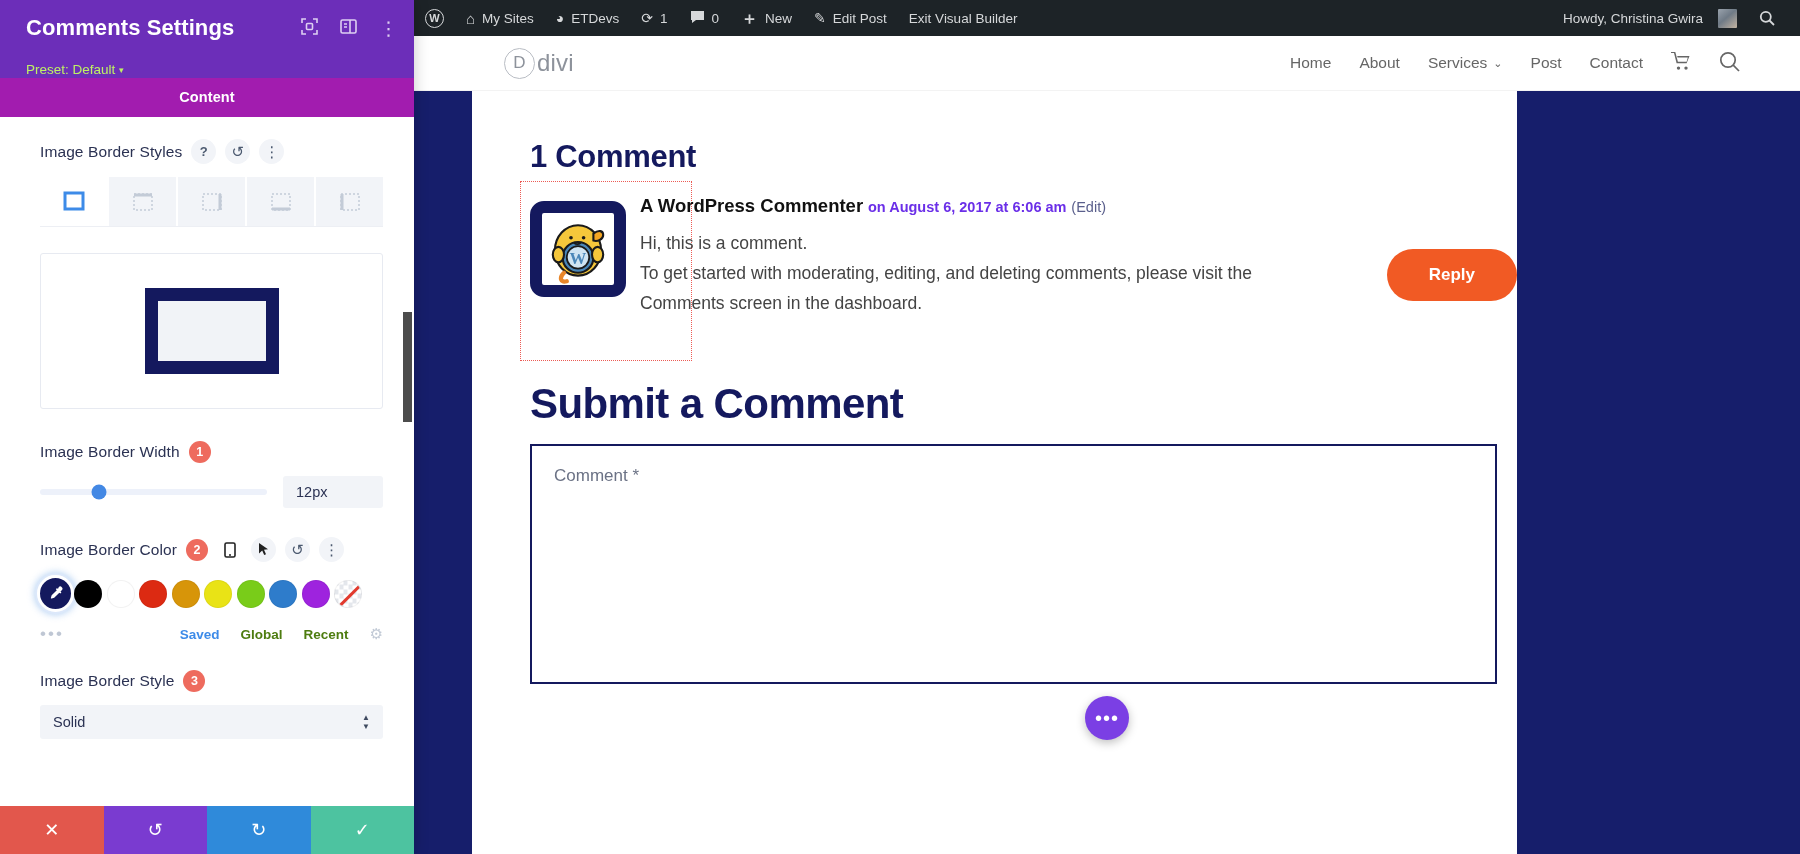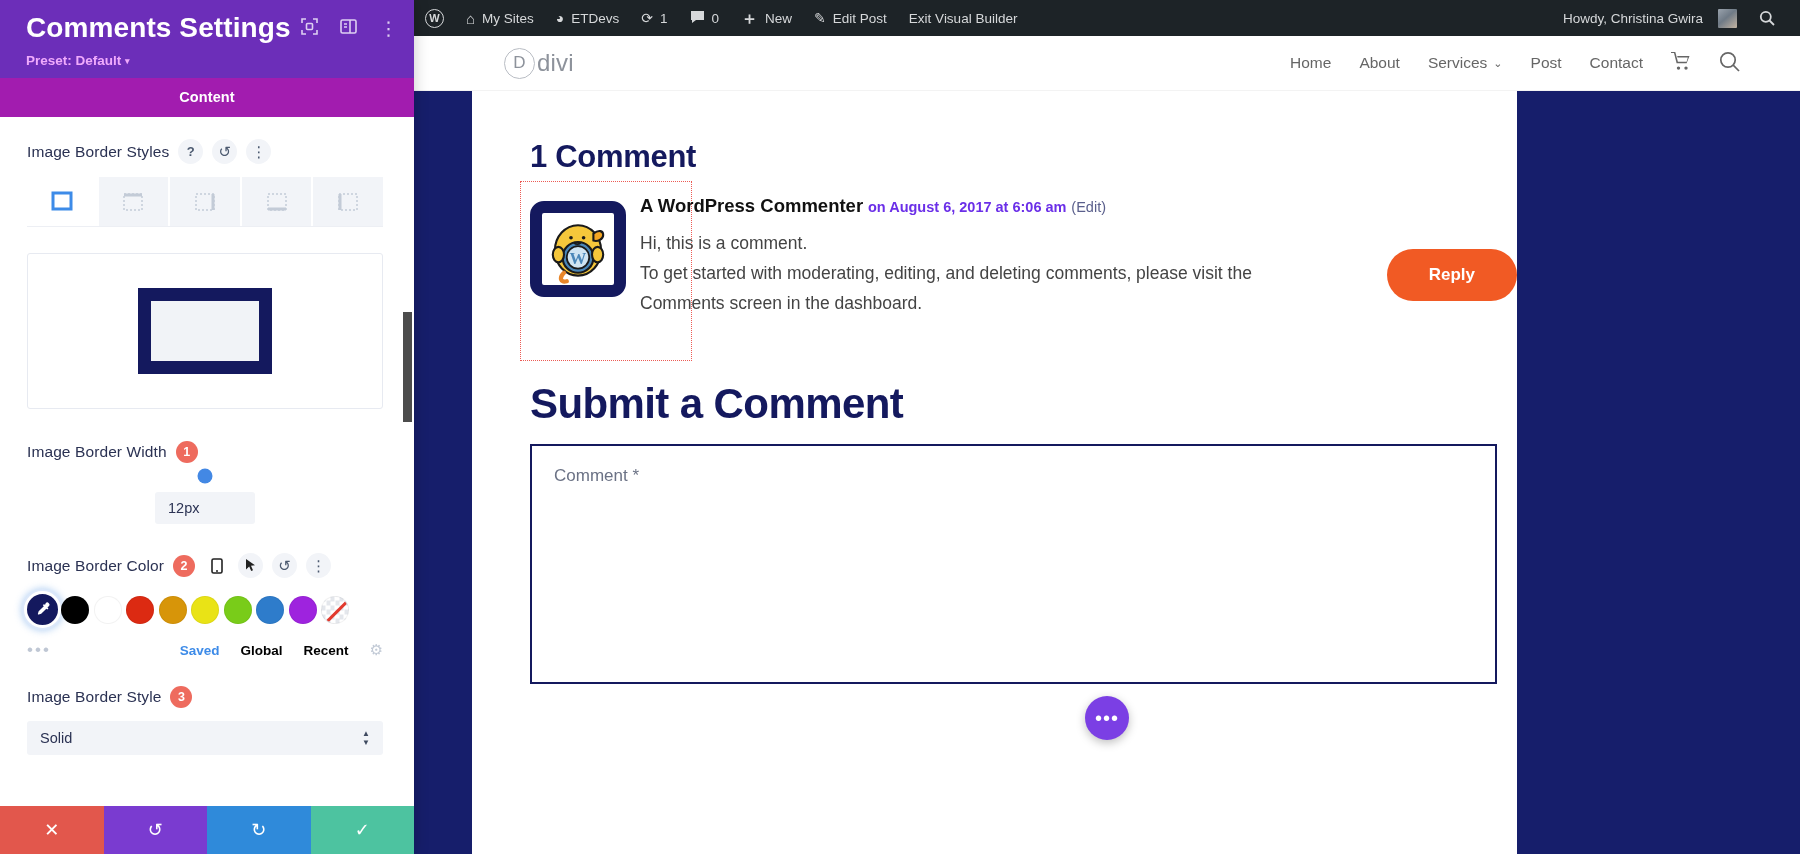--- a/index.html
+++ b/index.html
@@ -20,47 +20,47 @@
     z-index: 40;
     box-shadow: 0 0 14px rgba(0,0,0,.22);
   }
   .sp-header {
     background: #6C2EB9;
     padding: 14px 18px 10px 26px;
     position: relative;
     height: 78px;
   }
   .sp-title {
-    color: #fff; font-size: 28px; font-weight: 700;
+    color: #fff; font-size: 22px; font-weight: 700;
     letter-spacing: .1px; line-height: 28px;
   }
   .sp-preset {
-    color: #f0abfc; font-size: 13.5px; font-weight: 700;
-    margin-top: 11px;
+    color: #bef264; font-size: 13.5px; font-weight: 400;
+    margin-top: 20px;
   }
   .sp-preset .caret { font-size: 9px; position: relative; top: -1px; }
   .sp-head-icons {
     position: absolute; right: 16px; top: 18px;
     display: flex; gap: 22px; align-items: center;
   }
   .sp-head-icons .hi { color: #E4D7F5; opacity: .95; cursor: pointer; }
 
   .sp-tabs { display: flex; background: #a21caf; height: 39px; flex-direction: column; }
   .sp-tab {
     flex: 1; text-align: center; line-height: 39px;
     color: #fff; font-size: 14.5px; font-weight: 600;
     cursor: pointer; letter-spacing: .1px;
   }
   .sp-tab.active { background: #8447D8; }
 
   .sp-body {
     flex: 1; overflow: hidden; position: relative;
     background: #fff; padding: 0 0 0 0;
   }
-  .sp-scroll { padding: 22px 31px 0 27px; }
+  .sp-scroll { padding: 22px 31px 0 27px; margin-left: 13px; }
 
   .opt-label-row {
     display: flex; align-items: center; gap: 9px;
     margin-bottom: 13px;
   }
   .opt-label {
     font-size: 15.5px; color: #2B3253; font-weight: 400;
     letter-spacing: .1px;
   }
   .mini-icon {
@@ -97,21 +97,21 @@
     border: 1px solid #E7EAF1; border-radius: 3px;
     height: 156px; display: flex; align-items: center; justify-content: center;
     margin-bottom: 32px;
   }
   .preview-img {
     width: 134px; height: 86px;
     background: #F1F3F7;
   }
 
   
-  .slider-row { display: flex; align-items: center; gap: 16px; margin-bottom: 29px; flex-direction: column; }
+  .slider-row { display: flex; align-items: center; gap: 16px; margin-bottom: 29px; }
   .slider-track {
     flex: 1; height: 6px; border-radius: 3px;
     background: #EDF1FA; position: relative;
   }
   .slider-knob {
     position: absolute; top: 50%; transform: translate(-50%,-50%);
     width: 15px; height: 15px; border-radius: 50%;
     background: #4388E4; cursor: pointer;
   }
   .slider-value {
@@ -142,21 +142,21 @@
   }
   .sw.none::after{
     content:""; position:absolute; left:-3px; top:12px;
     width: 38px; height: 2.5px; background:#E23A2E; transform: rotate(-45deg);
   }
   .sw-meta {
     display:flex; align-items:center; margin-top: 12px; font-size: 13.5px;
   }
   .sw-dots { color:#BFC7D4; letter-spacing:2px; font-size:17px; }
   .sw-tabs { margin-left: auto; display:flex; align-items:center; gap: 21px; }
-  .sw-tab { cursor:pointer; color:#000000; font-weight:600; font-size:13.5px; }
+  .sw-tab { cursor:pointer; color:#4d7c0f; font-weight:600; font-size:13.5px; }
   .sw-tab.active { color:#3D8BE8; }
   .sw-gear { color:#C2CAD6; cursor:pointer; }
 
   
   .select-box {
     height: 34px; background: #F2F4F8; border-radius: 3px;
     display:flex; align-items:center; padding: 0 13px;
     font-size: 14.5px; color:#2B3253; cursor: pointer;
     position: relative; margin-top: 12px;
   }

